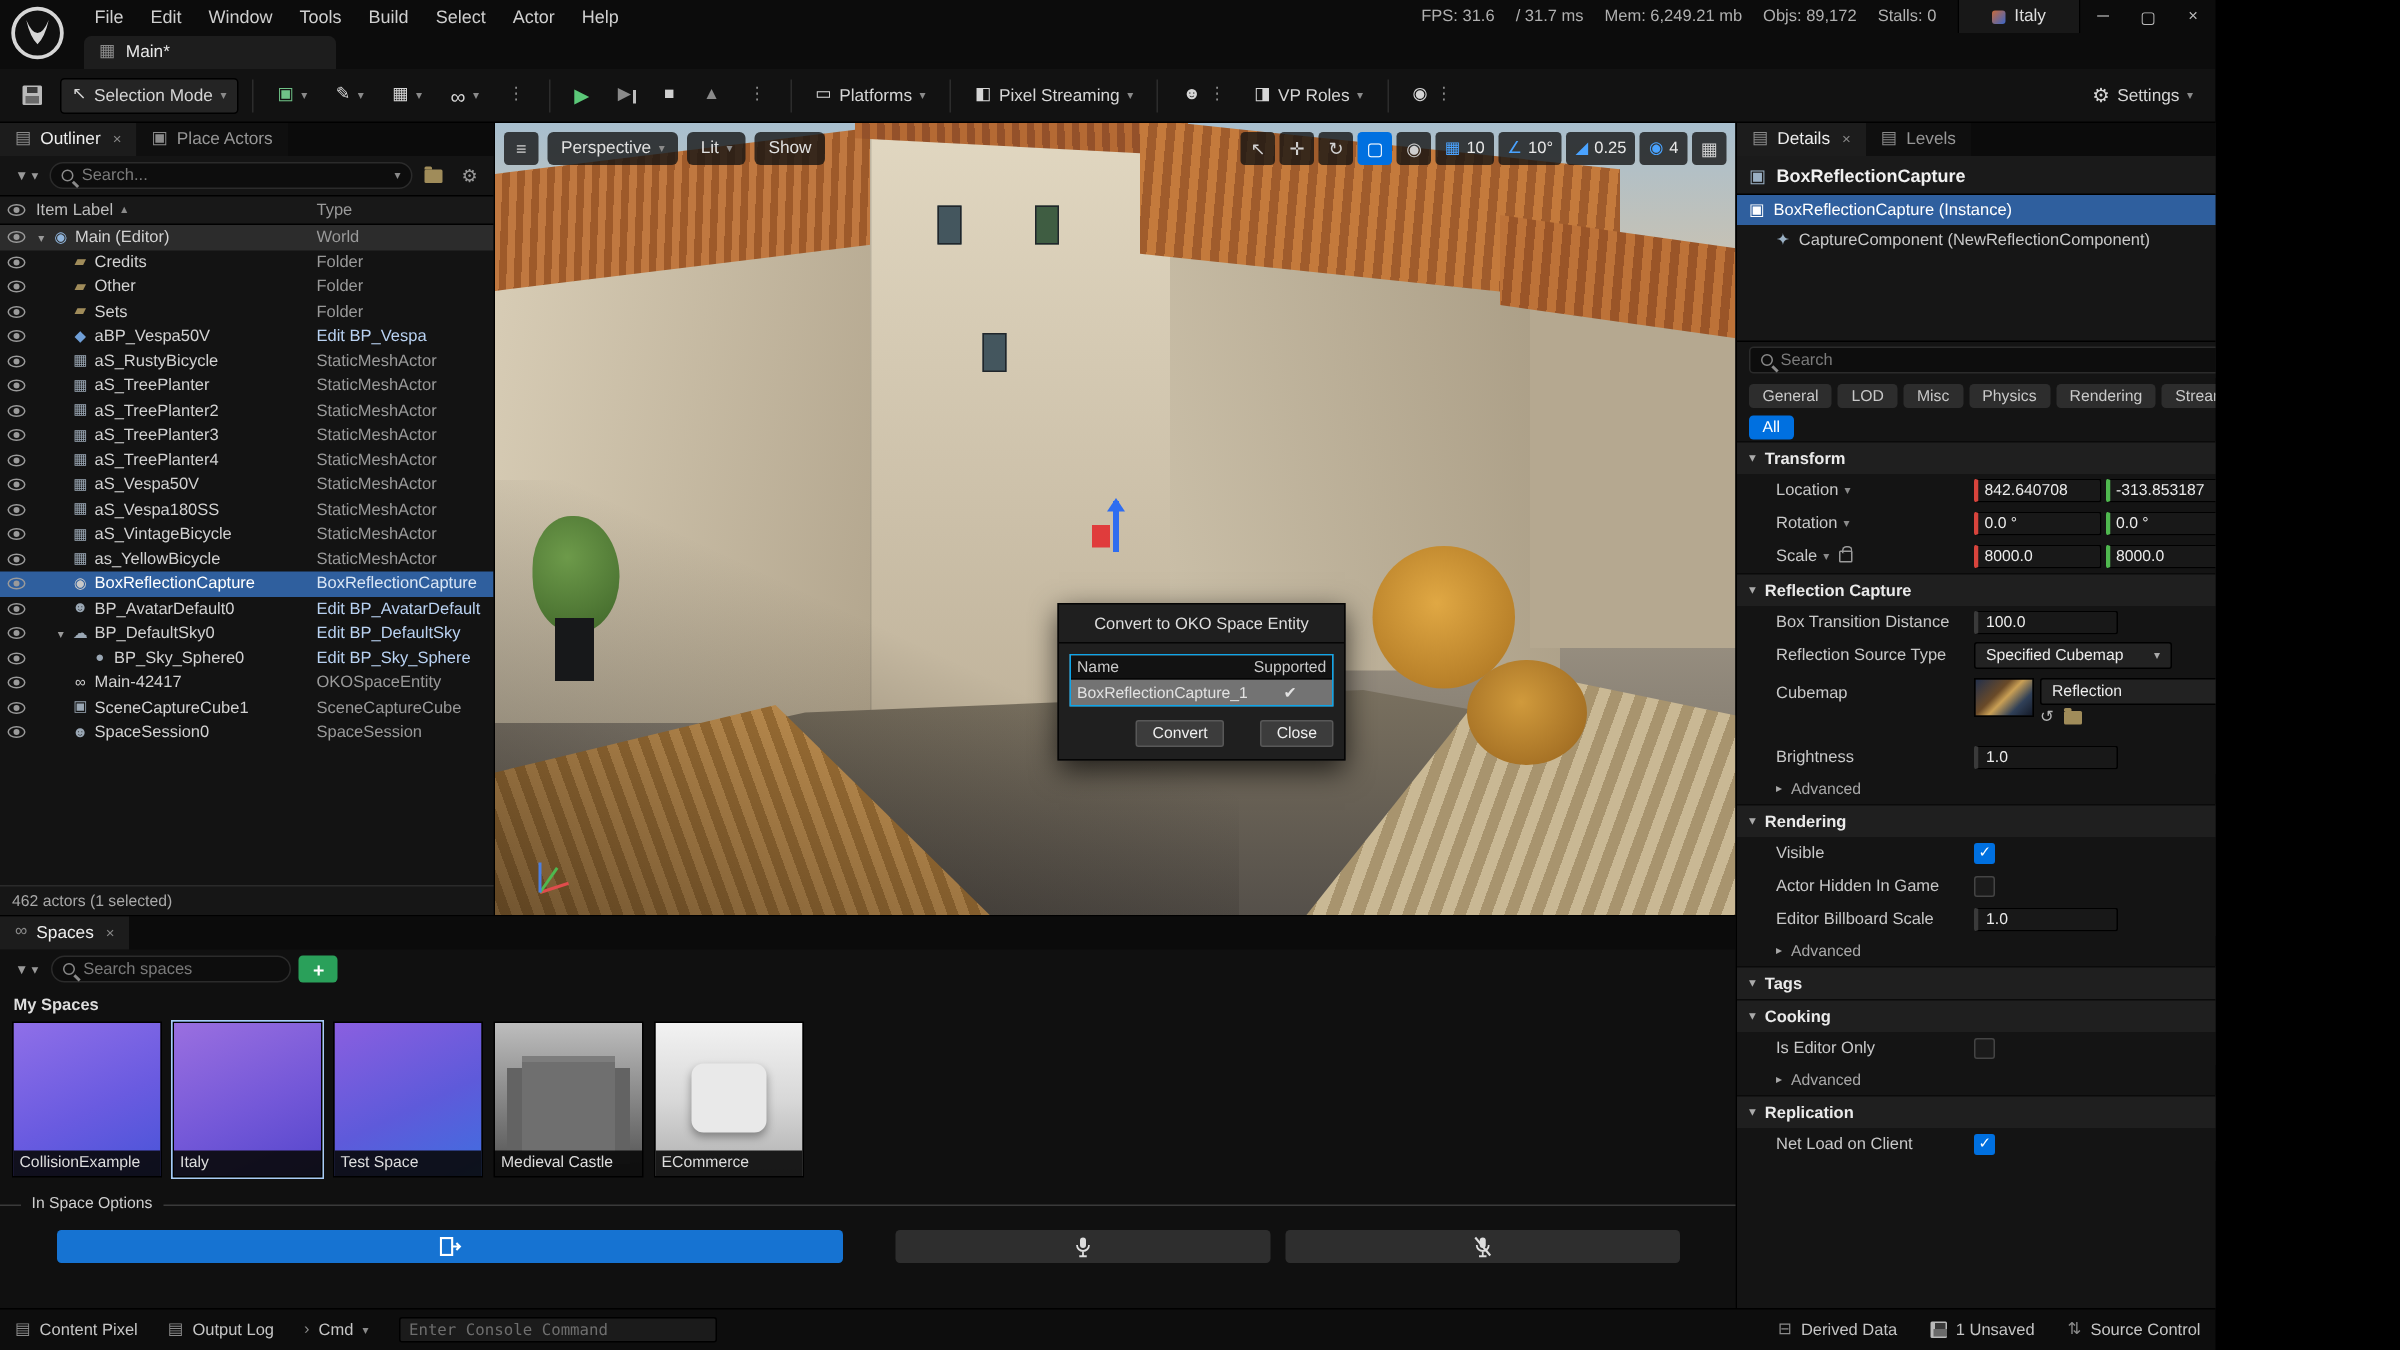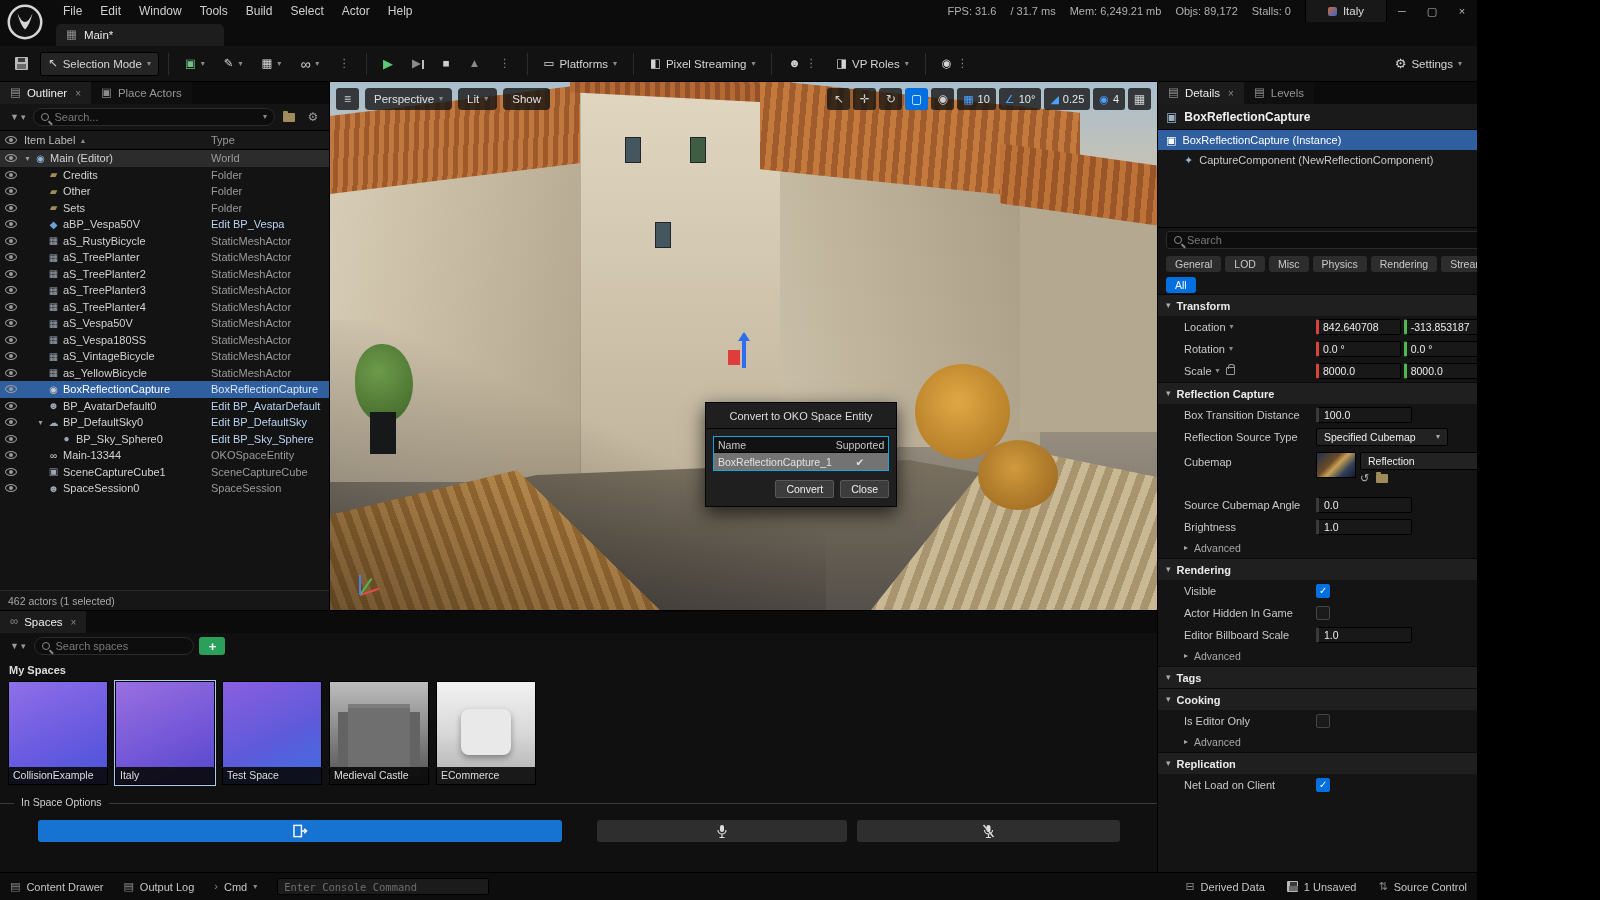--- a/index.html
+++ b/index.html
@@ -91,21 +91,21 @@
 .vtool-group{height:22px;background:rgba(18,18,18,.78);border-radius:3px;display:flex;align-items:center;gap:4px;padding:0 6px;color:#e8e8e8;font-size:11px}
 
 .dialog{position:absolute;left:375px;top:320px;width:192px;background:#1f1f1f;border:1px solid #050505;box-shadow:0 6px 18px rgba(0,0,0,.7);z-index:6}
 .dlg-title{height:26px;display:flex;align-items:center;justify-content:center;font-size:11px;color:#ddd;border-bottom:1px solid #050505}
 .dlg-body{padding:7px 7px 8px}
 .dlg-tbl{border:1px solid #0ea5e9;background:#737373}
 .dlg-thead{display:flex;height:16px;background:#121212;border-bottom:1px solid #060606;font-size:10.5px;color:#c9c9c9;align-items:center}
 .dlg-trow{display:flex;height:17px;align-items:center;font-size:10.5px;color:#e2e2e2}
 .dlg-cname{flex:1;padding-left:4px;white-space:nowrap;overflow:hidden}
 .dlg-csup{width:56px;text-align:center;flex:none}
-.dlg-btns{display:flex;justify-content:flex-end;gap:6px;margin-top:9px}
+.dlg-btns{display:flex;justify-content:flex-end;gap:24px;margin-top:9px}
 .dlg-btn{height:18px;padding:0 10px;background:#3c3c3c;border:1px solid #585858;border-radius:2px;color:#eee;font-size:10.5px;display:flex;align-items:center}
 
 .gz-z{position:absolute;left:412px;top:252px;width:4px;height:34px;background:#2f6df0}
 .gz-z::before{content:"";position:absolute;top:-8px;left:-4px;border:6px solid transparent;border-bottom:9px solid #2f6df0}
 .gz-x{position:absolute;left:398px;top:268px;width:12px;height:15px;background:#e03c3c}
 .axis-g{position:absolute;left:18px;top:488px;width:36px;height:30px}
 .axis-g span{position:absolute;bottom:4px;left:12px;width:20px;height:2px}
 .ax-r{background:#e04c4c;transform:rotate(-18deg);transform-origin:left}
 .ax-g{background:#4fb84f;transform:rotate(-55deg);transform-origin:left}
 .ax-b{background:#4c7fe0;transform:rotate(-90deg);transform-origin:left}
@@ -536,21 +536,21 @@
             <span class="row-label">BP_Sky_Sphere0</span>
             <span class="row-type tlink">Edit BP_Sky_Sphere</span>
           </div>
           <div class="orow">
             <span class="eye-col">
               <span class="eye-ic"></span>
             </span>
             <span class="row-ind v-1"></span>
             <span class="rcaret"></span>
             <span class="row-ic v-oko"></span>
-            <span class="row-label">Main-13344</span>
+            <span class="row-label">Main-42417</span>
             <span class="row-type">OKOSpaceEntity</span>
           </div>
           <div class="orow">
             <span class="eye-col">
               <span class="eye-ic"></span>
             </span>
             <span class="row-ind v-1"></span>
             <span class="rcaret"></span>
             <span class="row-ic v-cube"></span>
             <span class="row-label">SceneCaptureCube1</span>
@@ -811,28 +811,20 @@
             <span class="cube-icons">
               <span class="ic">↺</span>
               <span class="folder-ic"></span>
             </span>
           </span>
         </span>
         <span class="preset ic">↺</span>
       </div>
       <div class="prow">
         <span class="plabel">
-            <span>Source Cubemap Angle</span>
-          </span>
-        <span class="pctrl">
-            <span class="inp" style="width:96px">0.0</span>
-          </span>
-      </div>
-      <div class="prow">
-        <span class="plabel">
             <span>Brightness</span>
           </span>
         <span class="pctrl">
             <span class="inp" style="width:96px">1.0</span>
           </span>
       </div>
       <div class="adv-row">
           <span class="ic">▸</span>
           <span>Advanced</span>
         </div>
@@ -974,21 +966,21 @@
               <path d="M1.5 1 L11.5 13" stroke="#ddd" stroke-width="1.4"></path>
             </svg>
         </span>
       </div>
     </div>
   </div>
 
   <div class="statusbar">
     <span class="sb-item">
       <span class="ic dim">▤</span>
-      <span>Content Drawer</span>
+      <span>Content Pixel</span>
     </span>
     <span class="sb-item">
       <span class="ic dim">▤</span>
       <span>Output Log</span>
     </span>
     <span class="sb-item">
       <span class="ic dim">›</span>
       <span>Cmd</span>
       <span class="ic dim" style="font-size:8px">▾</span>
     </span>

